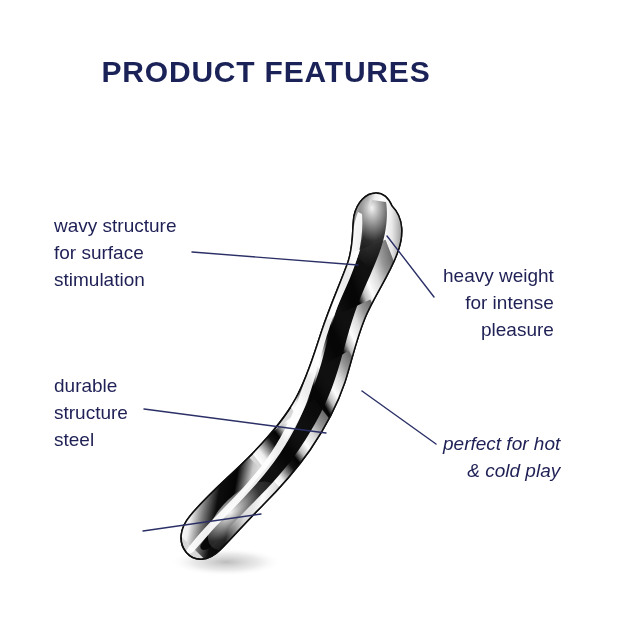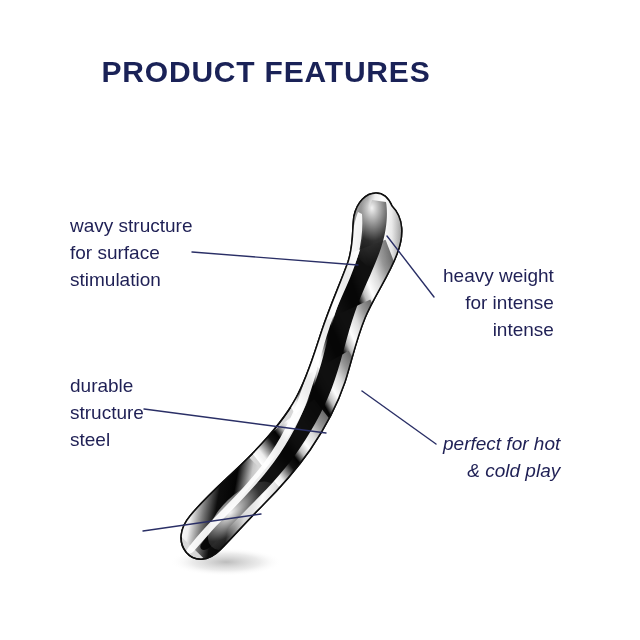--- a/index.html
+++ b/index.html
@@ -32,21 +32,21 @@
     position: absolute;
     font-family: "Liberation Sans", sans-serif;
     font-size: 19px;
     line-height: 27px;
     color: #1f2055;
     white-space: nowrap;
   }
   .callout .line {
     display: block;
   }
-  .left-callout { text-align: left; margin-left: 16px; }
+  .left-callout { text-align: left; }
   .right-callout { text-align: right; }
 
   #c-wavy      { left: 54px;  top: 212px; }
   #c-durable   { left: 54px;  top: 372px; }
   #c-smooth    { left: 54px;  top: 492px; }
   #c-heavy     { left: 443px; top: 262px; }
   #c-perfect   { left: 443px; top: 430px; font-style: italic; }
 
   #art {
     position: absolute;
@@ -248,21 +248,21 @@
   <div class="callout left-callout" id="c-durable">
     <span class="line">durable</span>
     <span class="line">structure</span>
     <span class="line">steel</span>
   </div>
 
 
   <div class="callout right-callout" id="c-heavy">
     <span class="line">heavy weight</span>
     <span class="line">for intense</span>
-    <span class="line">intense</span>
+    <span class="line">pleasure</span>
   </div>
 
   <div class="callout right-callout" id="c-perfect">
     <span class="line">perfect for hot</span>
     <span class="line">&amp; cold play</span>
   </div>
 
 </div>
 
 </body></html>

